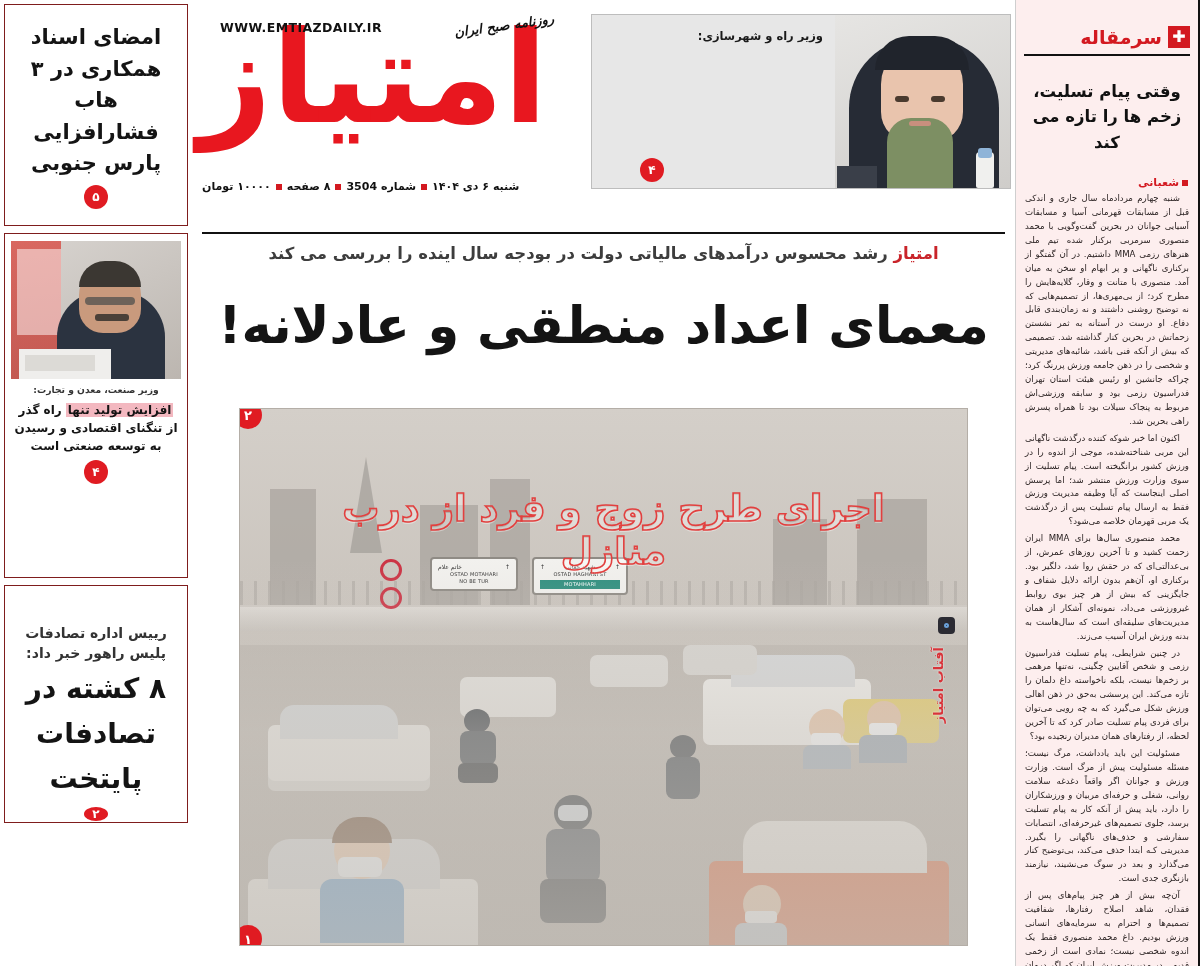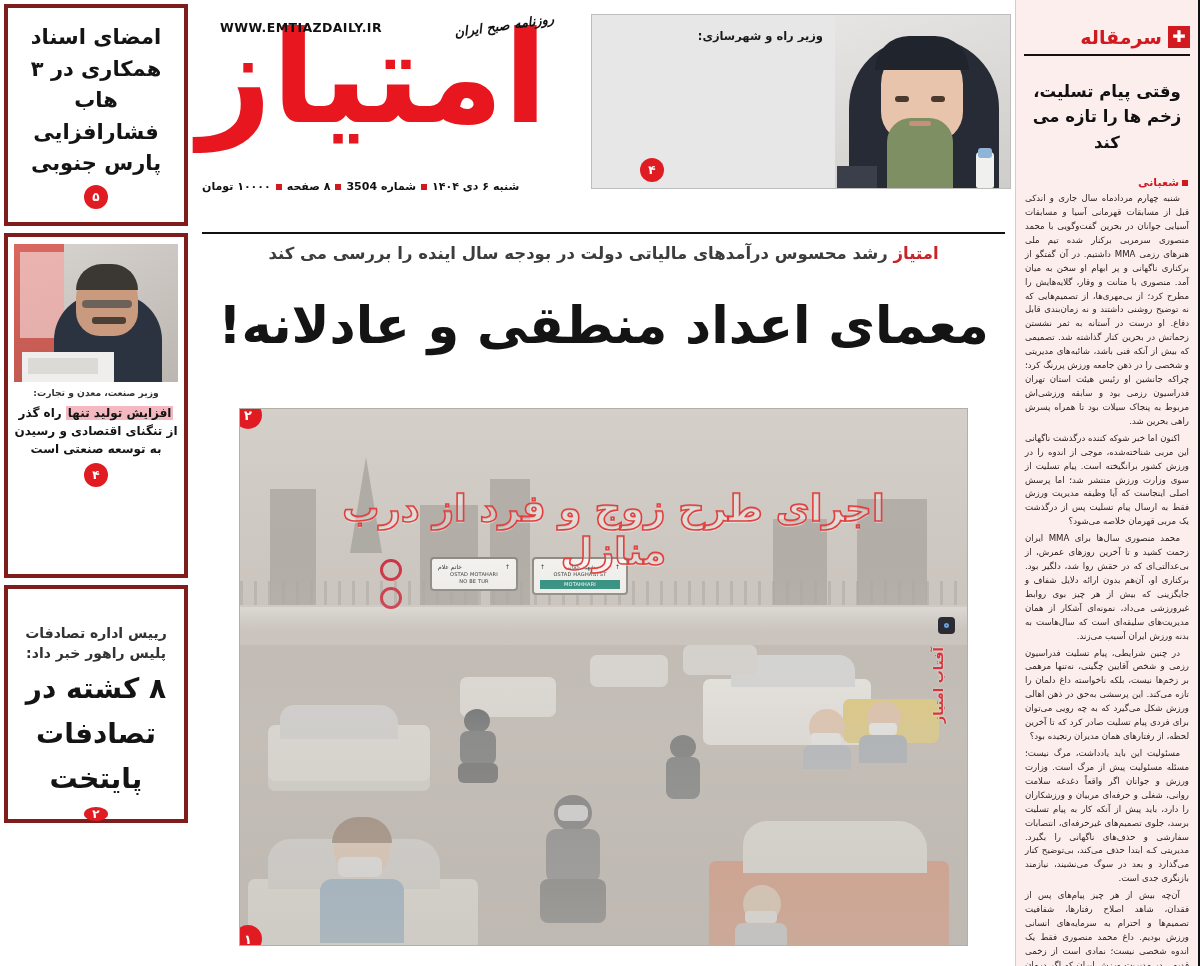--- a/index.html
+++ b/index.html
@@ -51,21 +51,21 @@
     text-align-last:right; padding:0 1px;
   }
   .edit-body p{ margin:0 0 3px 0; text-indent:9px; }
 
   
   .left-col{
     position:absolute; top:0; left:0; width:192px; height:966px;
     padding:4px 4px;
   }
   .lbox{
-    border:4px solid #7f1d1d; background:#fff; margin-bottom:7px;
+    border:1px solid #7f1d1d; background:#fff; margin-bottom:7px;
     padding:7px 6px 6px 6px; position:relative; text-align:center;
   }
   .lbox-title{
     font-weight:bold; color:#141414; line-height:1.5; letter-spacing:-.5px;
   }
   .lbox-kicker{
     font-size:9.2px; color:#333; font-weight:bold; line-height:1.4;
     margin-bottom:4px; text-align:center; letter-spacing:-.3px;
   }
   .lbox-photo{

